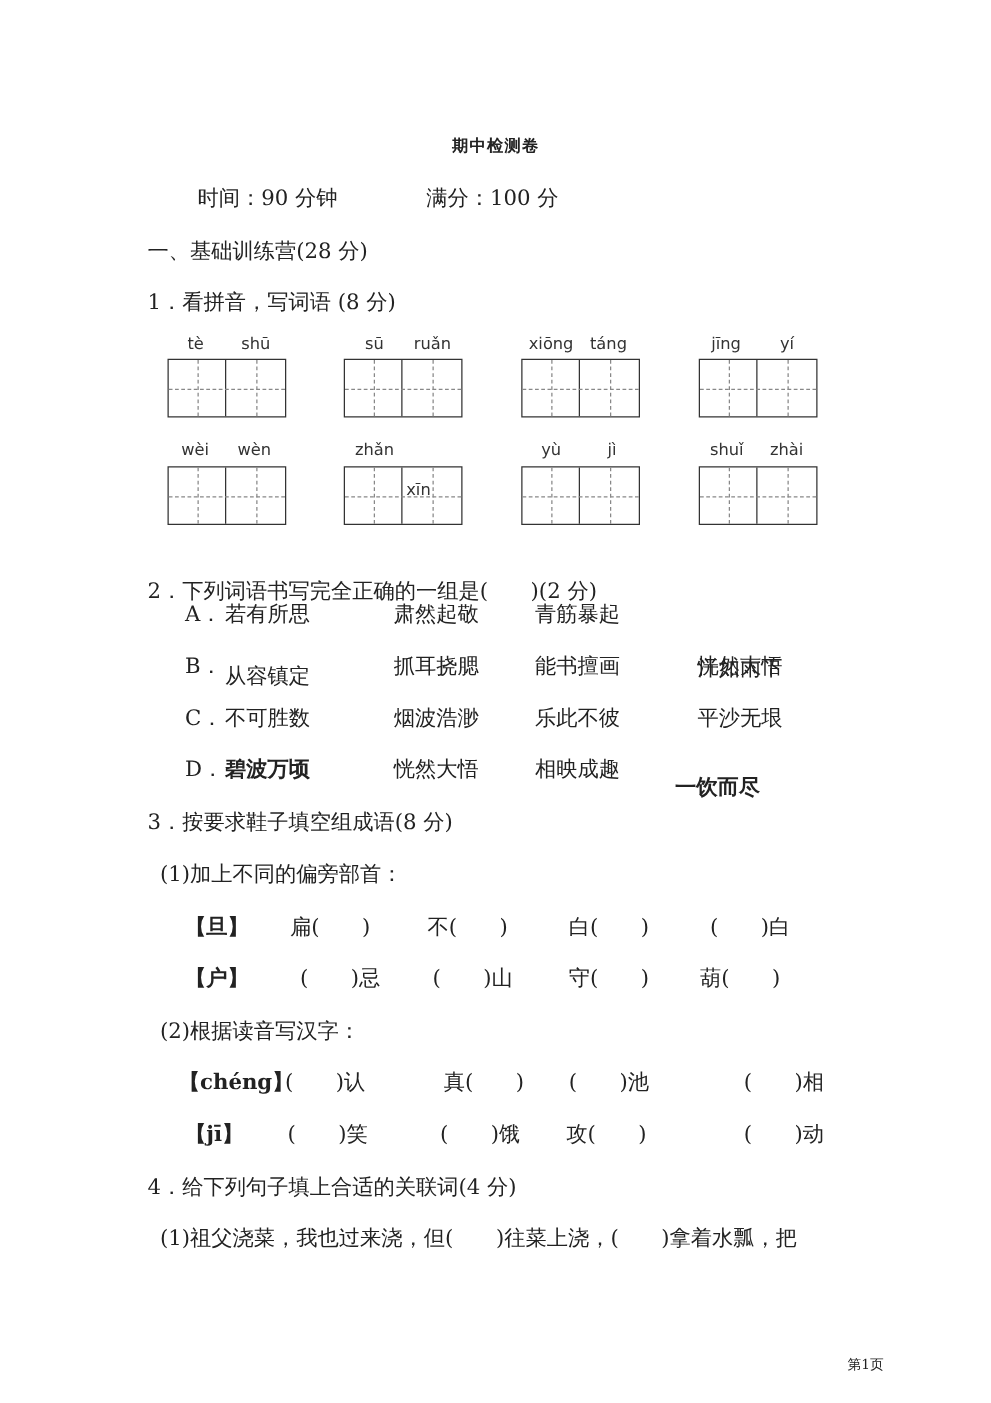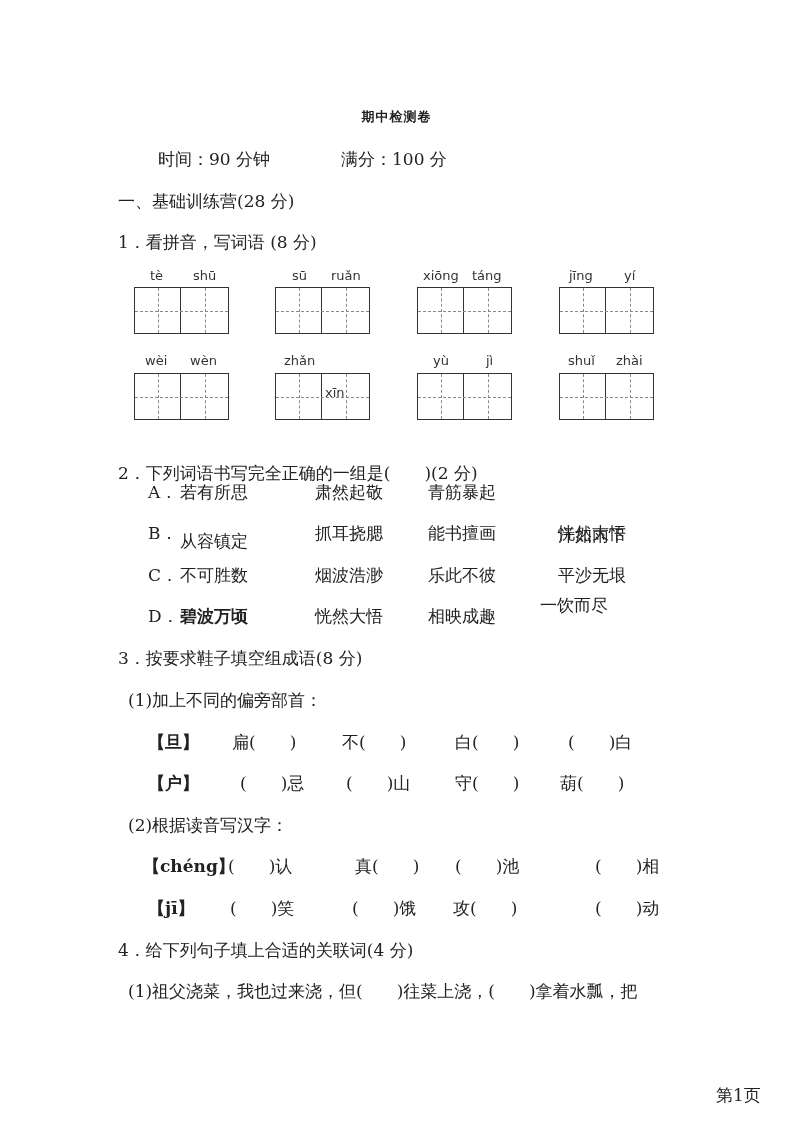--- a/index.html
+++ b/index.html
@@ -8,21 +8,21 @@
   .abs { position: absolute; white-space: nowrap; }
   .title { top: 108px; left: 0; width: 793px; text-align: center; font-size: 13px; font-weight: bold; letter-spacing: 1px; }
   .t17 { font-size: 17px; line-height: 22px; }
   .pinyin { font-family: "DejaVu Sans", "Liberation Sans", sans-serif; font-size: 13px; color: #333; }
   .grid { position: absolute; width: 95px; height: 47px; border: 1.5px solid #333; box-sizing: border-box; }
   .grid .cell { position: absolute; top: 0; width: 46px; height: 100%; box-sizing: border-box; }
   .grid .cell.c1 { left: 0; border-right: 1px solid #333; }
   .grid .cell.c2 { left: 47px; }
   .grid .vd { position: absolute; top: 0; bottom: 0; width: 0; border-left: 1px dashed #888; }
   .grid .hd { position: absolute; left: 0; right: 0; top: 50%; height: 0; border-top: 1px dashed #888; }
-  .pn { font-size: 17px; margin-left: 38px; }
+  .pn { font-size: 11px; }
 </style>
 </head>
 <body>
 
 <div>
 
   <div class="abs title">期中检测卷</div>
 
   <div class="abs t17" style="top:148px; left:158px;">时间：90 分钟</div>
   <div class="abs t17" style="top:148px; left:293px;margin-left:48px;">满分：100 分</div>
@@ -152,21 +152,21 @@
     <div class="abs t17" style="top:564px; left:180px;">不可胜数</div>
     <div class="abs t17" style="top:564px; left:315px;">烟波浩渺</div>
     <div class="abs t17" style="top:564px; left:428px;">乐此不彼</div>
     <div class="abs t17" style="top:564px; left:558px;">平沙无垠</div>
   </div>
   <div>
     <div class="abs t17" style="top:605px; left:148px;">D．</div>
     <div class="abs t17" style="top:605px; left:180px;font-weight:bold;">碧波万顷</div>
     <div class="abs t17" style="top:605px; left:315px;">恍然大悟</div>
     <div class="abs t17" style="top:605px; left:428px;">相映成趣</div>
-    <div class="abs t17" style="top:594px; left:540px;">一饮而尽</div>
+    <div class="abs t17" style="top:619px; left:540px;font-weight:bold;">一饮而尽</div>
   </div>
 
   <div class="abs t17" style="top:647px; left:118px;">3．按要求鞋子填空组成语(8 分)</div>
   <div class="abs t17" style="top:689px; left:128px;">(1)加上不同的偏旁部首：</div>
 
   <div>
     <div class="abs t17" style="top:731px; left:148px; font-weight:bold;">【旦】</div>
     <div class="abs t17" style="top:731px; left:232px;">扁(　　)</div>
     <div class="abs t17" style="top:731px; left:342px;">不(　　)</div>
     <div class="abs t17" style="top:731px; left:455px;">白(　　)</div>

